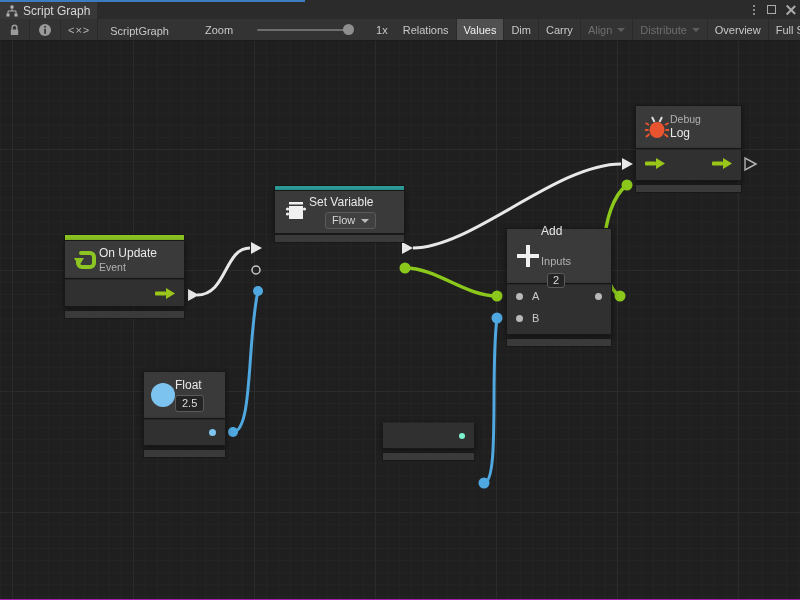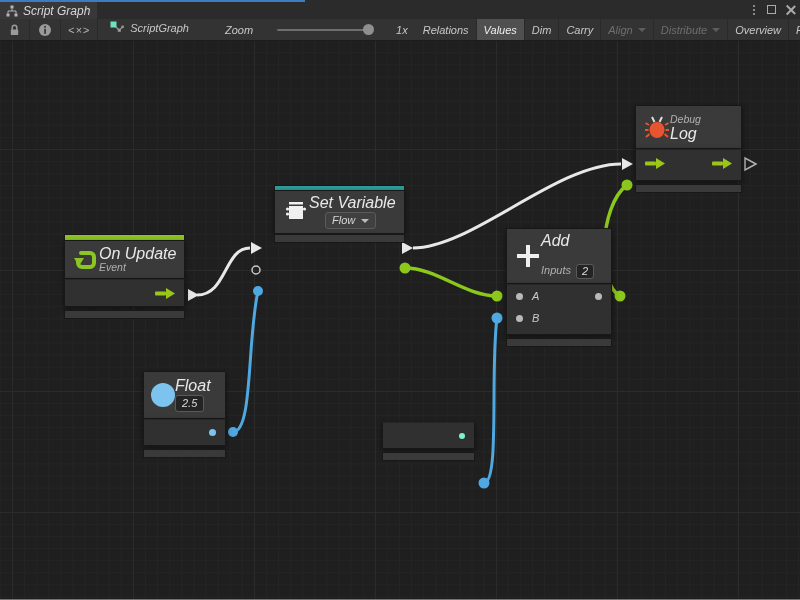--- a/index.html
+++ b/index.html
@@ -1,18 +1,18 @@
 <!DOCTYPE html>
 <html><head>
 <meta charset="utf-8">
 <style>
   * { margin:0; padding:0; box-sizing:border-box; }
   html,body { width:800px; height:600px; overflow:hidden; background:#1f1f1f;
               font-family:"Liberation Sans", sans-serif; }
-  .window { position:relative; width:800px; height:600px; background:#737373;font-style:italic; }
+  .window { position:relative; width:800px; height:600px; background:#a21caf; }
 
   
   .titlebar { position:relative; height:19px; background:#2b2b2b; }
   .focus-line { position:absolute; top:0; left:0; width:305px; height:2px; background:#3e7cc1; }
   .tab { position:absolute; left:0; top:2px; height:17px; width:97px; background:#383838;
          display:flex; align-items:center; gap:5px; padding:0 6px; }
   .tab-title { font-size:12px; color:#d8d8d8; white-space:nowrap; }
   .win-controls { position:absolute; right:4px; top:2px; height:15px; display:flex; align-items:center; gap:10px; }
   .kebab { display:flex; flex-direction:column; gap:2px; padding:0 2px; }
   .kebab i { width:2px; height:2px; background:#aaa; border-radius:50%; }
@@ -27,21 +27,21 @@
              display:flex; align-items:stretch; font-size:11px; color:#c8c8c8; }
   .tbtn { display:flex; align-items:center; justify-content:center; padding:0 7px;
           border-right:1px solid #2a2a2a; white-space:nowrap; }
   .tbtn.icon-btn { padding:0 8px; }
   .tbtn.active { background:#505050; color:#eee; }
   .tbtn.disabled { color:#6e6e6e; }
   .caret-dn { width:0; height:0; border-left:4px solid transparent; border-right:4px solid transparent;
               border-top:4px solid #8a8a8a; margin-left:5px; }
   .tbtn.disabled .caret-dn { border-top-color:#5d5d5d; }
   .tb-sep { width:1px; background:#2a2a2a; }
-  .graph-chip { display:flex; align-items:center; gap:6px; padding:0 10px 4px 12px; }
+  .graph-chip { display:flex; align-items:center; gap:6px; padding:0 10px 4px 12px;flex-direction:column; }
   .zoom-area { display:flex; align-items:center; gap:24px; padding:0 8px; }
   .slider-track { position:relative; width:95px; height:2px; background:#6e6e6e; border-radius:1px; }
   .slider-handle { position:absolute; right:-2px; top:-5px; width:11px; height:11px; border-radius:50%; background:#8f8f8f; }
   .code-glyph { font-size:11px; color:#b5b5b5; letter-spacing:1px; }
 
   
   .canvas { position:relative; width:800px; height:558px; background-color:#1f1f1f;
     background-image:
       linear-gradient(#2b2b2b 1px, transparent 1px),
       linear-gradient(90deg,#2b2b2b 1px, transparent 1px),
@@ -52,21 +52,21 @@
 
   .wires { position:absolute; left:0; top:0; width:800px; height:558px; }
 
   .node { position:absolute; font-size:12px; }
   .n-strip { height:6px; border:1px solid #181818; border-bottom:none; }
   .n-head { background:#3a3a3a; border:1px solid #181818; display:flex; align-items:center;
             padding:5px 8px; box-shadow:0 2px 6px rgba(0,0,0,.45); }
   .n-body { background:#303030; border:1px solid #181818; border-top:1px solid #262626;
             margin-bottom:3px; box-shadow:0 2px 6px rgba(0,0,0,.45); }
   .n-foot { height:9px; background:#3a3a3a; border:1px solid #181818; }
-  .n-title { color:#e8e8e8; font-size:16px; line-height:15px; white-space:nowrap; }
+  .n-title { color:#e8e8e8; font-size:12px; line-height:15px; white-space:nowrap; }
   .n-sub { color:#b0b0b0; font-size:10.5px; line-height:13px; white-space:nowrap; }
   .row { display:flex; align-items:center; padding:0 9px; }
   .row.spread { justify-content:space-between; }
   .row.end { justify-content:flex-end; }
   .dot { width:7px; height:7px; border-radius:50%; background:#b9b9b9; flex:none; }
   .dot.orange { width:8px; height:8px; background:#ee8b3a; }
   .dot.blue { background:#7cc4ef; }
   .dot.mint { width:6px; height:6px; background:#7df2cf; }
   .plabel { color:#c9c9c9; font-size:11px; margin-left:9px; }
   .val-field { display:inline-block; background:#242424; border:1px solid #5a5a5a; border-radius:3px;
@@ -237,21 +237,21 @@
     </div>
 
     <div class="node" style="left:506px; top:187px; width:106px;">
       <div class="n-head" style="height:56px;">
         <svg class="icon26" viewBox="0 0 26 26">
           <rect x="11" y="2" width="4" height="22" fill="#f0f0f0"></rect>
           <rect x="2" y="11" width="22" height="4" fill="#f0f0f0"></rect>
         </svg>
         <div>
           <div class="n-title">Add</div>
-          <div style="display:flex; align-items:flex-start; gap:5px; margin-top:16px;">
+          <div style="display:flex; align-items:center; gap:5px; margin-top:16px;flex-direction:column;">
             <span class="n-sub" style="font-size:11px;">Inputs</span>
             <span class="val-field" style="padding:0 5px;">2</span>
           </div>
         </div>
       </div>
       <div class="n-body" style="padding-bottom:5px;">
         <div class="row" style="height:22px;">
           <span class="dot"></span>
           <span class="plabel">A</span>
           <span class="spacer"></span>

